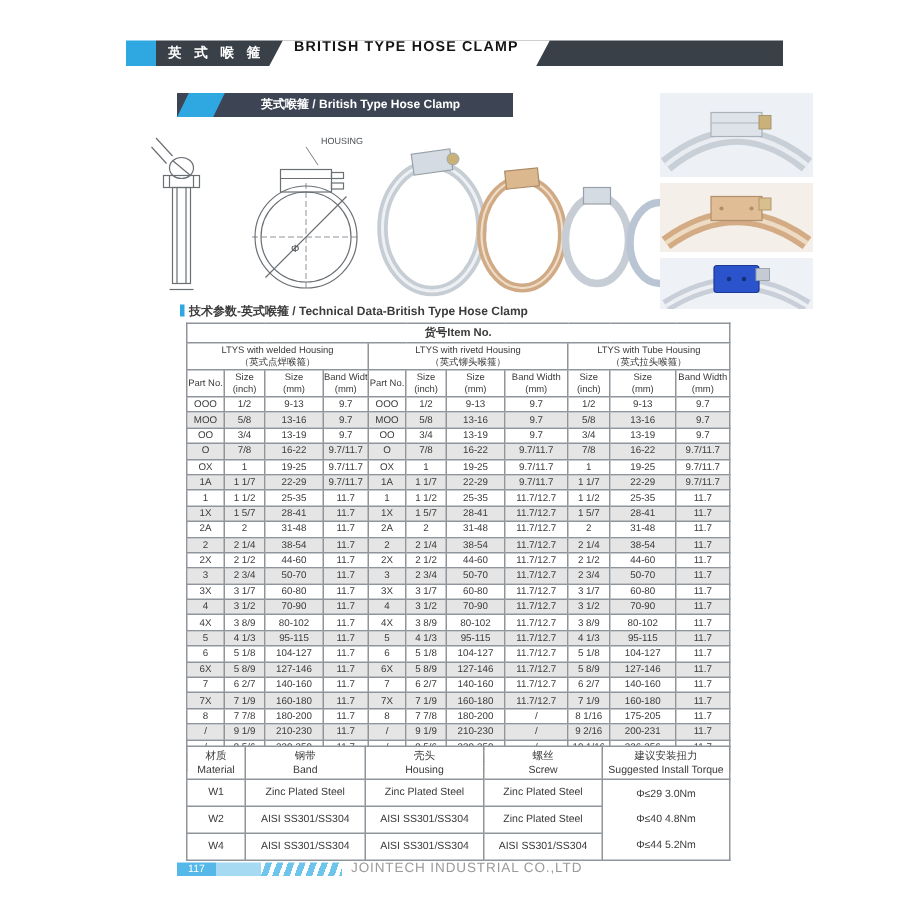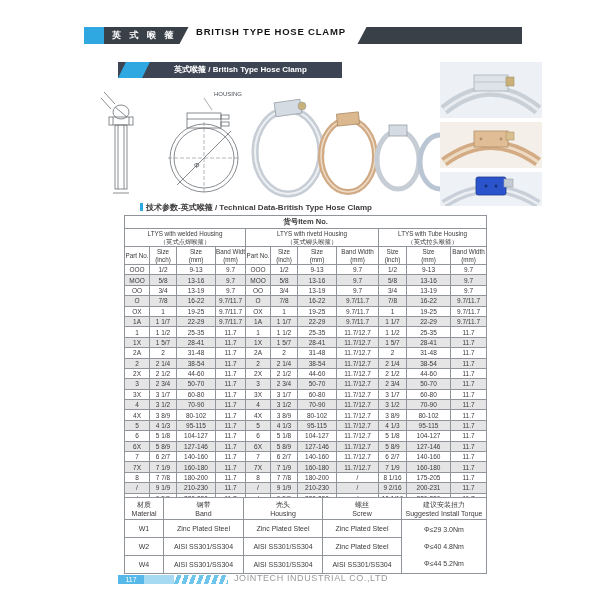--- a/index.html
+++ b/index.html
@@ -28,21 +28,21 @@
   
   .drawing   { position:absolute; left:100px; top:84px; width:156px; height:118px; }
   .rings     { position:absolute; left:248px; top:88px; width:194px; height:114px; }
   .photo     { position:absolute; left:440px; width:102px; }
   .photo-welded { top:62px;  height:56px; background:#edf1f6; }
   .photo-rivetd { top:122px; height:46px; background:#f4efe8; }
   .photo-tube   { top:172px; height:34px; background:#eef1f5; }
   svg text { font-family:"Liberation Sans", sans-serif; }
 
   
-  .tech-title { position:absolute; left:140px; top:202px; font-size:8px; font-weight:bold; color:#3c3c3c; }
+  .tech-title { position:absolute; left:120px; top:202px; font-size:8px; font-weight:bold; color:#3c3c3c; }
   .tech-title .bluebar { display:inline-block; width:3px; height:8px; background:#2fa8e1; margin-right:3px;
                          vertical-align:-1px; }
 
   
   .spec { position:absolute; left:124px; top:215px; width:362px; border-collapse:collapse; table-layout:fixed; }
   .spec th, .spec td { border:1px solid #8f959a; text-align:center; padding:0; overflow:hidden; white-space:nowrap; }
   .spec .itemno th { height:12px; font-size:7.5px; font-weight:bold; background:#fff; }
   .spec .grp th { height:17px; font-size:6.3px; font-weight:normal; line-height:8px; background:#fff; }
   .spec .cols th { height:17px; font-size:6.3px; font-weight:normal; line-height:8px; background:#fff; }
   .spec th span { display:block; }

